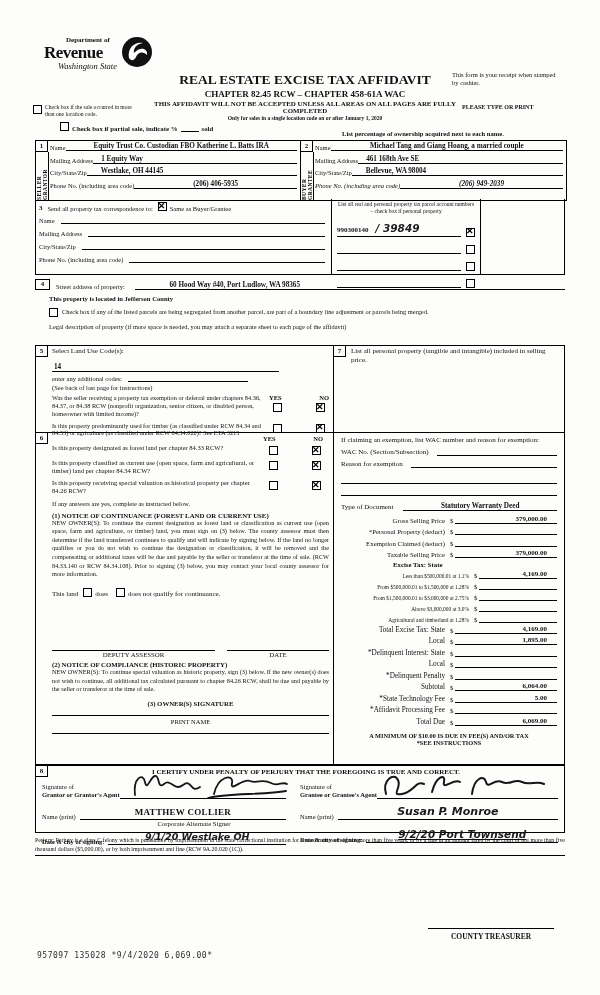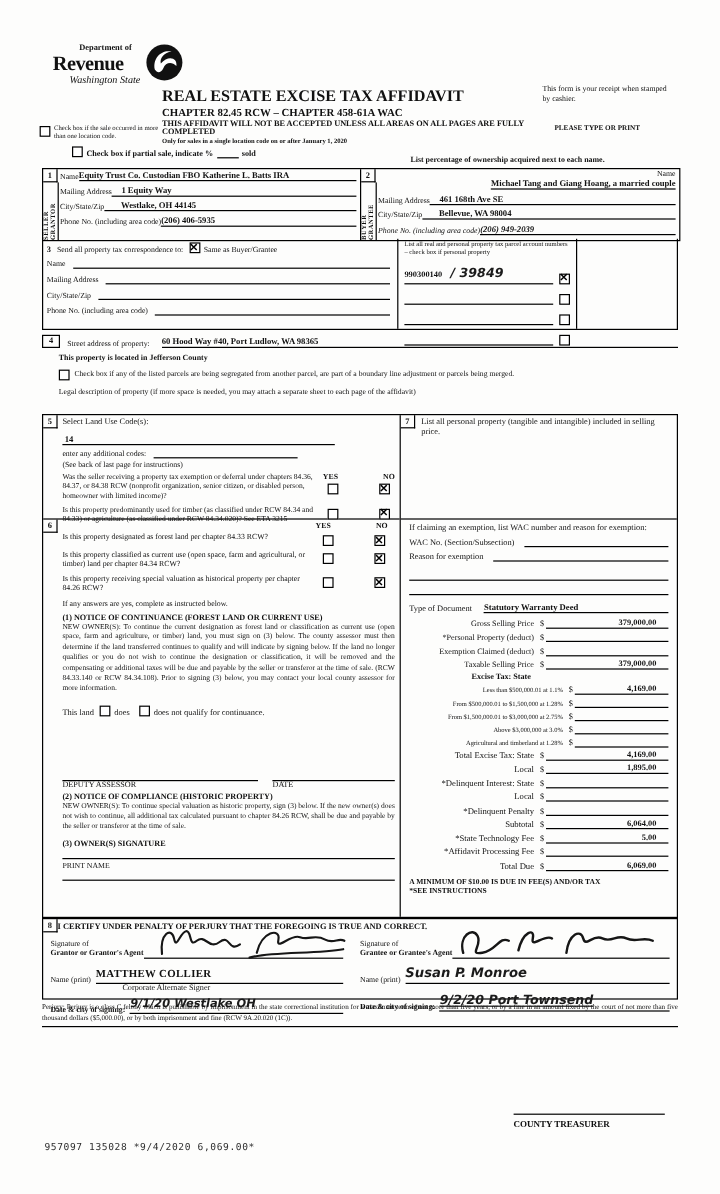--- a/index.html
+++ b/index.html
@@ -1,20 +1,20 @@
 <!DOCTYPE html>
 <html><head>
 <meta charset="utf-8">
 <style>
   html,body{margin:0;padding:0;}
   body{width:600px;height:995px;background:#fdfdfc;position:relative;
        font-family:"Liberation Serif",serif;color:#111;-webkit-font-smoothing:antialiased;}
   .abs{position:absolute;}
   .b{font-weight:bold;}
-  .ctr{text-align:left;}
+  .ctr{text-align:center;}
   .row{display:flex;align-items:flex-end;}
   .ul{border-bottom:1px solid #000;display:inline-block;}
   .fill{flex:1;}
   .cb{width:7px;height:7px;border:1px solid #000;display:inline-block;position:relative;flex:none;background:#fff;}
   .cb.on::after{content:"✕";position:absolute;left:-1px;top:-2.5px;font-size:9px;font-weight:bold;color:#000;}
   .secno{width:11px;height:10px;border-right:1px solid #000;border-bottom:1px solid #000;
          font-size:7px;font-weight:bold;text-align:center;line-height:10px;flex:none;}
   .secno-box{border:1px solid #000;width:13px;height:9px;font-size:7px;font-weight:bold;
          text-align:center;line-height:9px;display:inline-block;}
   .vert{writing-mode:vertical-rl;transform:rotate(180deg);font-size:5.5px;font-weight:bold;letter-spacing:.4px;}
@@ -100,21 +100,21 @@
     </div>
   </div>
 
   <div style="width:50%;position:relative;box-sizing:border-box;">
     <div class="secno">2</div>
     <div class="abs" style="left:0;top:11px;bottom:0;width:12px;border-right:1px solid #000;display:flex;justify-content:center;">
       <span class="vert">BUYER</span>
       <span class="vert">GRANTEE</span>
     </div>
     <div class="abs" style="left:14px;top:0;right:3px;">
-      <div class="frow" style="margin-top:1px;flex-direction:column;">
+      <div class="frow" style="margin-top:1px;">
         <span class="lbl65">Name</span>
         <span class="ul fill ctr val">Michael Tang and Giang Hoang, a married couple</span>
       </div>
       <div class="frow">
         <span class="lbl65">Mailing Address</span>
         <span class="ul fill val" style="padding-left:8px;">461 168th Ave SE</span>
       </div>
       <div class="frow">
         <span class="lbl65">City/State/Zip</span>
         <span class="ul fill val" style="padding-left:14px;">Bellevue, WA  98004</span>

